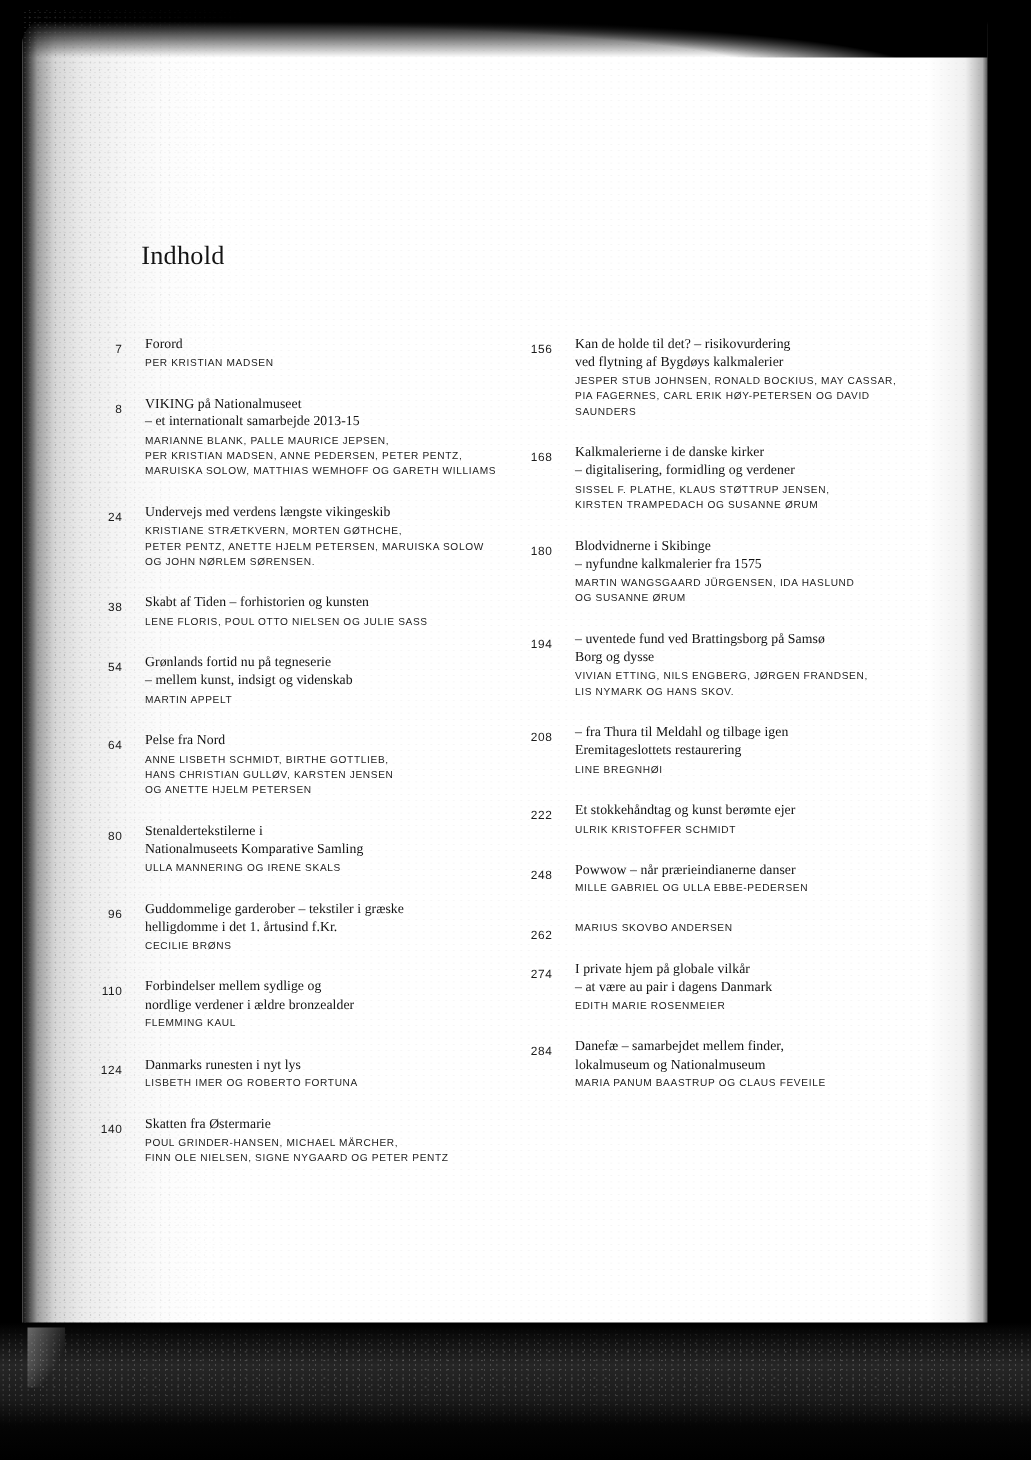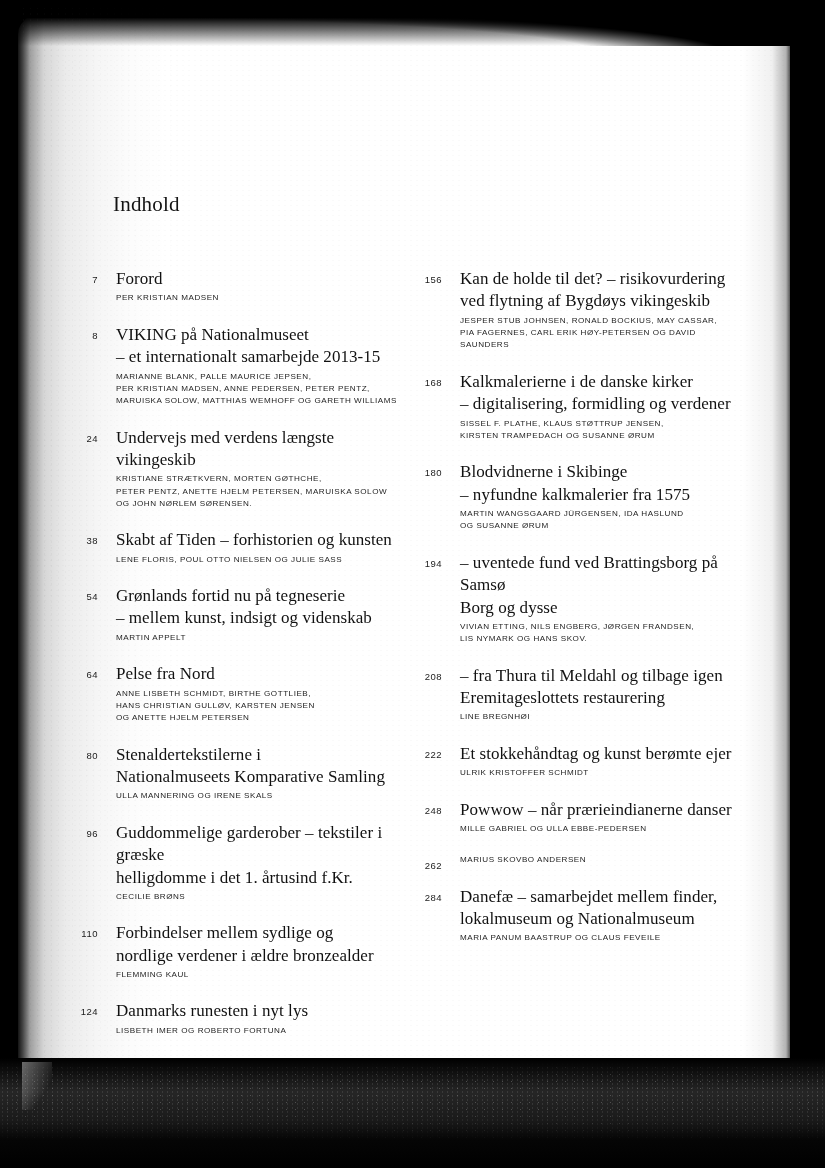--- a/index.html
+++ b/index.html
@@ -184,21 +184,21 @@
     top: 6px;
     width: 30px;
     text-align: right;
     font-family: "Liberation Sans", "DejaVu Sans", sans-serif;
     font-size: 9.5px;
     letter-spacing: 0.5px;
     color: #1c1c1c;
   }
 
   .entry-title {
-    font-size: 17px;
+    font-size: 11px;
     line-height: 1.32;
     color: #111111;
     letter-spacing: 0.05px;
   }
   .entry-title .line { display: block; }
 
   .entry-authors {
     margin-top: 2px;
     font-family: "Liberation Sans", "DejaVu Sans", sans-serif;
     font-size: 8.1px;
@@ -344,21 +344,21 @@
             <span class="line">POUL GRINDER-HANSEN, MICHAEL MÄRCHER,</span>
             <span class="line">FINN OLE NIELSEN, SIGNE NYGAARD OG PETER PENTZ</span>
           </div>
         </div>
       </div>
     <div class="toc-column col-right">
         <div class="toc-entry">
           <span class="entry-page">156</span>
           <div class="entry-title">
             <span class="line">Kan de holde til det? – risikovurdering</span>
-            <span class="line">ved flytning af Bygdøys vikingeskib</span>
+            <span class="line">ved flytning af Bygdøys kalkmalerier</span>
           </div>
           <div class="entry-authors">
             <span class="line">JESPER STUB JOHNSEN, RONALD BOCKIUS, MAY CASSAR,</span>
             <span class="line">PIA FAGERNES, CARL ERIK HØY-PETERSEN OG DAVID SAUNDERS</span>
           </div>
         </div>
         <div class="toc-entry">
           <span class="entry-page">168</span>
           <div class="entry-title">
             <span class="line">Kalkmalerierne i de danske kirker</span>
@@ -416,20 +416,30 @@
             <span class="line">Powwow – når prærieindianerne danser</span>
           </div>
           <div class="entry-authors">
             <span class="line">MILLE GABRIEL OG ULLA EBBE-PEDERSEN</span>
           </div>
         </div>
         <div class="toc-entry">
           <span class="entry-page">262</span>
           <div class="entry-authors">
             <span class="line">MARIUS SKOVBO ANDERSEN</span>
+          </div>
+        </div>
+        <div class="toc-entry">
+          <span class="entry-page">274</span>
+          <div class="entry-title">
+            <span class="line">I private hjem på globale vilkår</span>
+            <span class="line">– at være au pair i dagens Danmark</span>
+          </div>
+          <div class="entry-authors">
+            <span class="line">EDITH MARIE ROSENMEIER</span>
           </div>
         </div>
         <div class="toc-entry">
           <span class="entry-page">284</span>
           <div class="entry-title">
             <span class="line">Danefæ – samarbejdet mellem finder,</span>
             <span class="line">lokalmuseum og Nationalmuseum</span>
           </div>
           <div class="entry-authors">
             <span class="line">MARIA PANUM BAASTRUP OG CLAUS FEVEILE</span>

